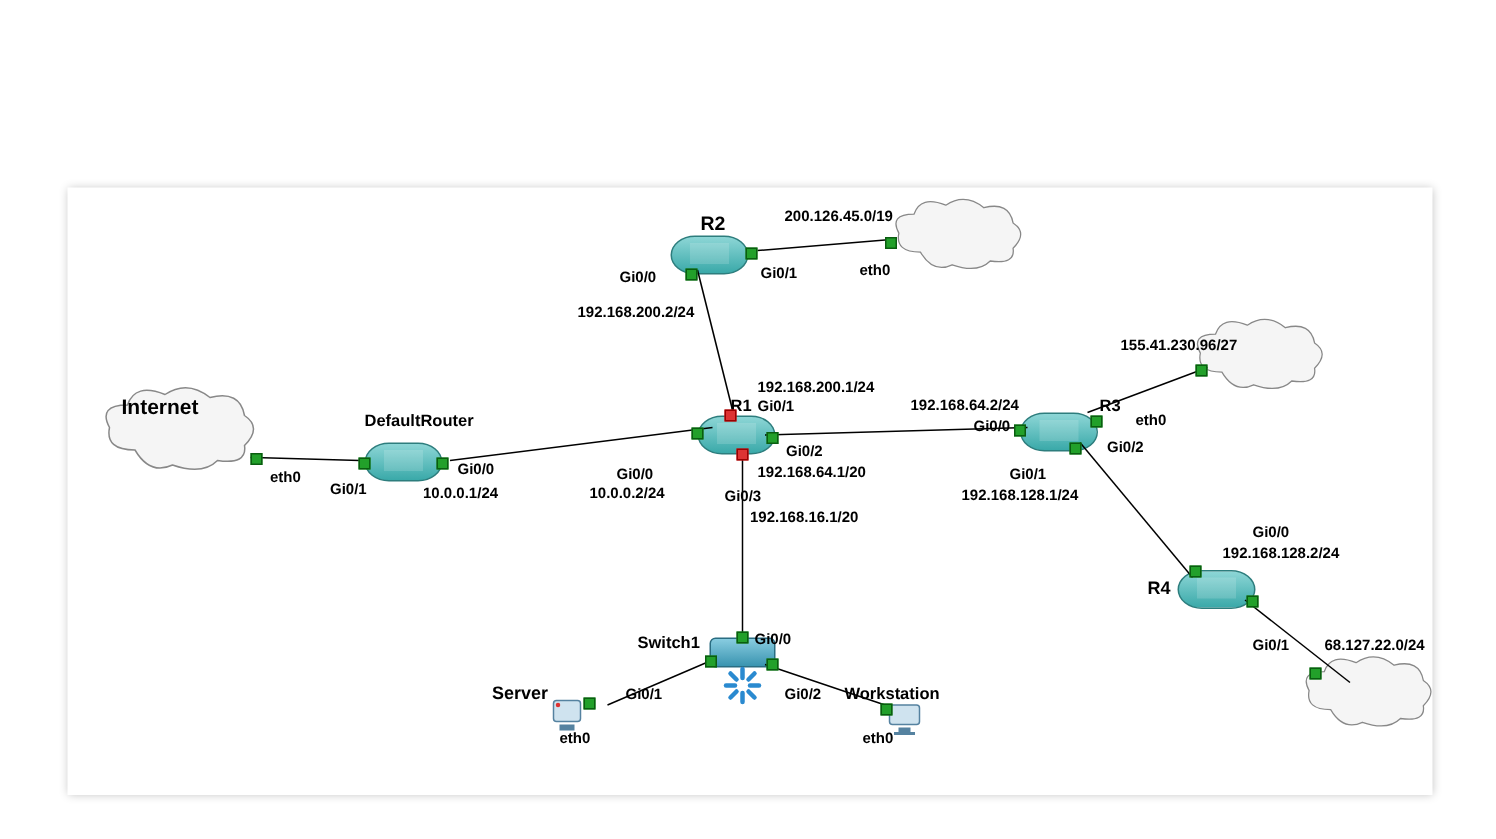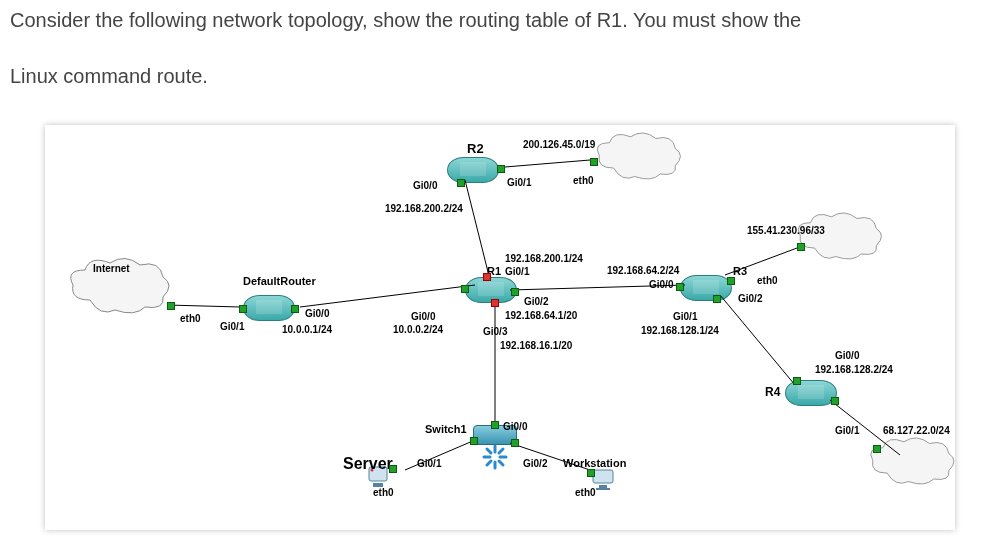--- a/index.html
+++ b/index.html
@@ -79,23 +79,22 @@
   .dot.red { background:#d33; border-color:#900; }
   .linkline {
     position: absolute;
     z-index: 1;
   }
 </style>
 </head>
 <body>
 
 <div class="prompt">
-  <span>Consider the following network topology, show the routing table of R1. You must show the</span><br>
   <br>
-  <span>Linux command route.</span>
+  <br>
 </div>
 
 <div class="diagram">
 
   <svg class="linkline" style="left:0;top:0" width="910" height="405">
 
     <line x1="122" y1="180" x2="195" y2="182" stroke="#000" stroke-width="1"></line>
 
     <line x1="255" y1="182" x2="430" y2="160" stroke="#000" stroke-width="1"></line>
 
@@ -116,21 +115,21 @@
     <line x1="430" y1="315" x2="360" y2="345" stroke="#000" stroke-width="1"></line>
 
     <line x1="465" y1="318" x2="545" y2="345" stroke="#000" stroke-width="1"></line>
   </svg>
 
   <div class="cloud" style="left:20px;top:130px">
     <svg width="110" height="65" viewBox="0 0 110 65">
       <path d="M25 45 Q5 45 8 30 Q0 15 20 15 Q25 0 45 8 Q60 -2 75 10 Q95 5 98 22 Q110 30 98 42 Q100 55 80 52 Q70 62 50 55 Q35 62 25 45 Z" fill="#f5f5f5" stroke="#888"></path>
     </svg>
   </div>
-  <div class="label" style="left:48px;top:138px;font-size:10px">Internet</div>
+  <div class="label" style="left:36px;top:138px;font-size:14px">Internet</div>
   <div class="label small" style="left:135px;top:188px">eth0</div>
   <div class="dot" style="left:122px;top:177px"></div>
 
   <div class="router" style="left:198px;top:170px"></div>
   <div class="label" style="left:198px;top:150px;font-size:11px">DefaultRouter</div>
   <div class="dot" style="left:194px;top:180px"></div>
   <div class="label small" style="left:175px;top:196px">Gi0/1</div>
   <div class="dot" style="left:246px;top:180px"></div>
   <div class="label small" style="left:260px;top:183px">Gi0/0</div>
   <div class="label small" style="left:237px;top:199px">10.0.0.1/24</div>
@@ -177,21 +176,21 @@
   <div class="label small" style="left:596px;top:200px">192.168.128.1/24</div>
   <div class="dot" style="left:682px;top:152px"></div>
   <div class="label small" style="left:693px;top:168px">Gi0/2</div>
   <div class="label small" style="left:712px;top:150px">eth0</div>
 
   <div class="cloud" style="left:745px;top:85px">
     <svg width="100" height="55" viewBox="0 0 110 65">
         <path d="M25 45 Q5 45 8 30 Q0 15 20 15 Q25 0 45 8 Q60 -2 75 10 Q95 5 98 22 Q110 30 98 42 Q100 55 80 52 Q70 62 50 55 Q35 62 25 45 Z" fill="#f5f5f5" stroke="#888"></path>
       </svg>
   </div>
-  <div class="label small" style="left:702px;top:100px">155.41.230.96/33</div>
+  <div class="label small" style="left:702px;top:100px">155.41.230.96/27</div>
   <div class="dot" style="left:752px;top:118px"></div>
 
   <div class="router" style="left:740px;top:255px"></div>
   <div class="label" style="left:720px;top:260px;font-size:12px">R4</div>
   <div class="dot" style="left:748px;top:252px"></div>
   <div class="label small" style="left:790px;top:225px">Gi0/0</div>
   <div class="label small" style="left:770px;top:239px">192.168.128.2/24</div>
   <div class="dot" style="left:786px;top:272px"></div>
   <div class="label small" style="left:790px;top:300px">Gi0/1</div>
   <div class="label small" style="left:838px;top:300px">68.127.22.0/24</div>
@@ -226,21 +225,21 @@
     </g>
   </svg>
 
   <div class="pc" style="left:320px;top:340px">
     <svg width="26" height="26" viewBox="0 0 26 26">
         <rect x="4" y="2" width="18" height="14" rx="2" fill="#cfe3ef" stroke="#5582a0"></rect>
         <rect x="8" y="18" width="10" height="4" fill="#5582a0"></rect>
         <circle cx="7" cy="5" r="1.5" fill="#d33"></circle>
       </svg>
   </div>
-  <div class="label" style="left:298px;top:330px;font-size:16px">Server</div>
+  <div class="label" style="left:283px;top:330px;font-size:12px">Server</div>
   <div class="label small" style="left:328px;top:362px">eth0</div>
   <div class="dot" style="left:344px;top:340px"></div>
 
   <div class="pc" style="left:545px;top:342px">
     <svg width="26" height="26" viewBox="0 0 26 26">
         <rect x="3" y="3" width="20" height="13" rx="2" fill="#cfe3ef" stroke="#5582a0"></rect>
         <rect x="9" y="18" width="8" height="3" fill="#5582a0"></rect>
         <rect x="6" y="21" width="14" height="2" fill="#5582a0"></rect>
       </svg>
   </div>

